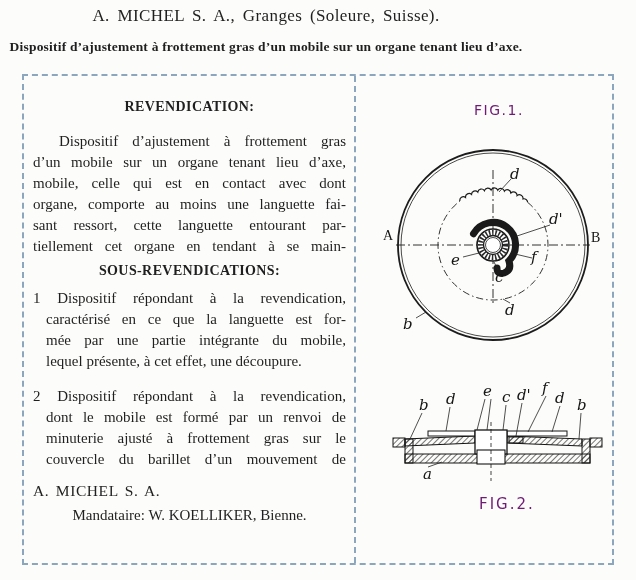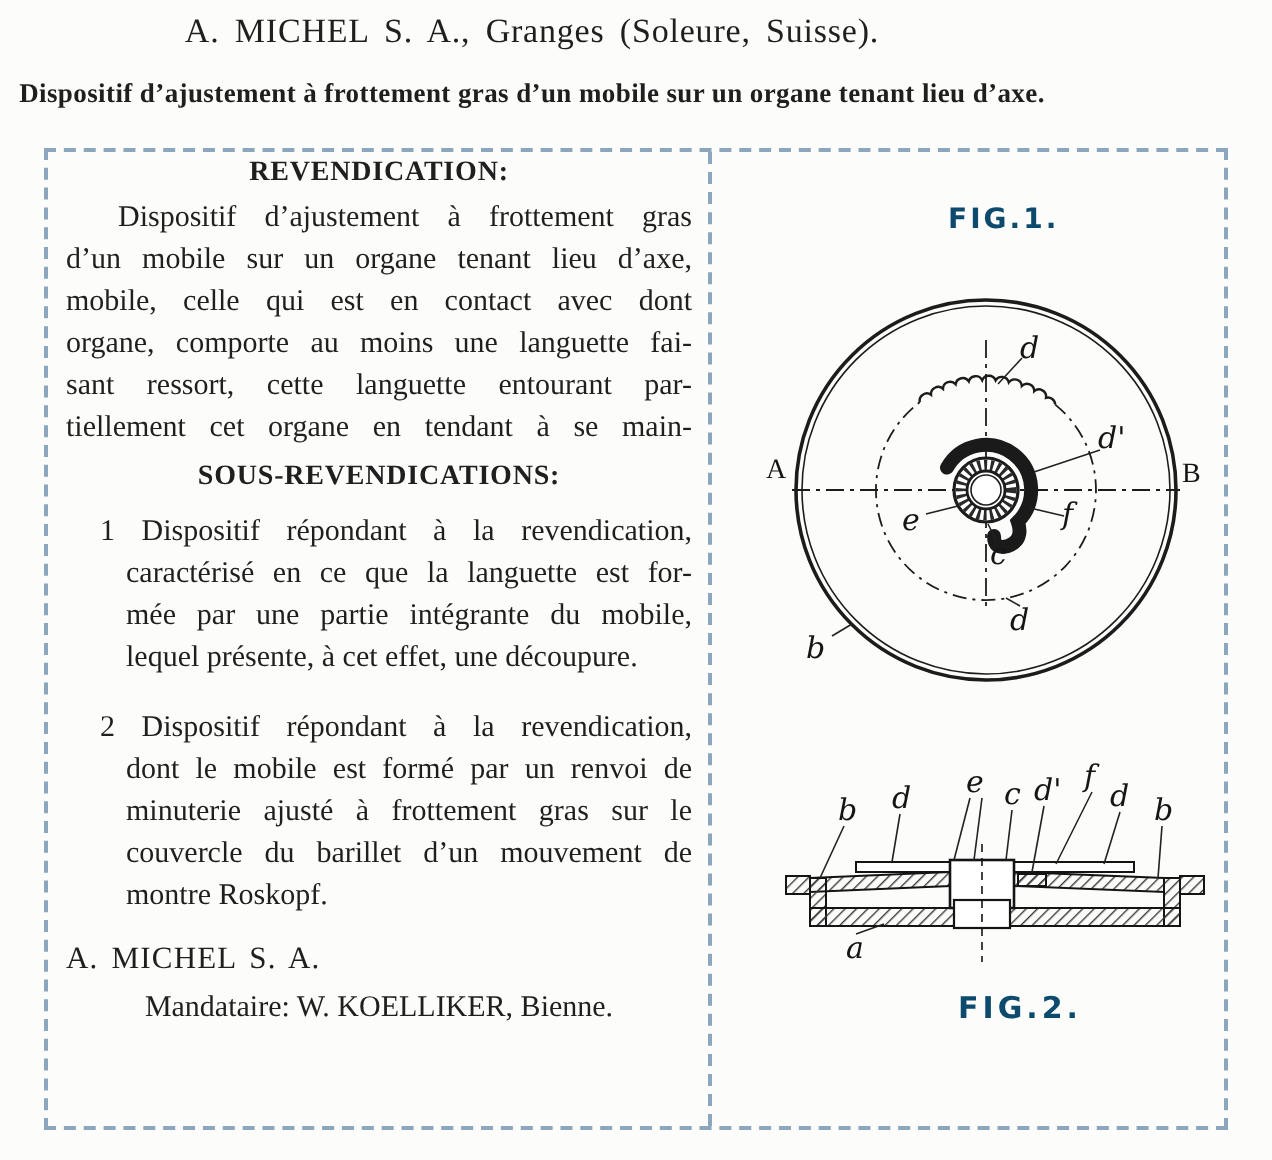--- a/index.html
+++ b/index.html
@@ -24,38 +24,38 @@
     position:absolute;left:330px;top:0;height:100%;width:0;
     border-left:2px dashed #8ba6bd;
   }
   .left-col{position:absolute;left:0;top:0;width:330px;height:100%;}
   .right-col{position:absolute;left:332px;top:0;width:254px;height:100%;}
   .claims{padding:0 8px 0 9px;font-size:15px;line-height:21px;}
   .sec-heading{
     text-align:center;font-weight:bold;font-size:14px;line-height:16px;
     letter-spacing:.4px;margin:0;
   }
-  .h-main{margin-top:3px;}
+  .h-main{margin-top:23px;}
   .h-sub{margin-top:6px;}
   .t-line{text-align:justify;text-align-last:justify;}
   .t-line.last{text-align-last:left;}
-  .para{margin-top:4px;}
+  .para{margin-top:16px;}
   .para .first{text-indent:26px;}
-  .item{padding-left:13px;margin-left:17px;}
+  .item{padding-left:13px;}
   .item .first{text-indent:-13px;}
   .item1{margin-top:9px;}
   .item2{margin-top:14px;}
   .signature{
     margin-top:10px;text-align:left;font-size:15.5px;letter-spacing:.6px;
     word-spacing:2px;
   }
   .agent{margin-top:4px;text-align:center;font-size:15px;}
   .fig-caption{
-    position:absolute;font-family:"DejaVu Sans", sans-serif;font-weight:700;
-    color:#0c4a6e;
+    position:absolute;font-family:"DejaVu Sans", sans-serif;font-weight:400;
+    color:#701a75;
   }
   .cap1{left:118px;top:26px;font-size:14px;letter-spacing:1.5px;}
   .cap2{left:123px;top:419px;font-size:15px;letter-spacing:2px;}
   .fig-label{
     position:absolute;font-family:"DejaVu Serif", serif;font-style:italic;
     font-size:15px;color:#151515;line-height:15px;
   }
   .fig-label.roman{font-style:normal;font-size:14px;font-family:"Liberation Serif",serif;}
   svg{position:absolute;}
   .fig1-svg{left:0;top:70px;}
@@ -85,21 +85,20 @@
         <div class="t-line first">1 Dispositif répondant à la revendication,</div>
         <div class="t-line">caractérisé en ce que la languette est for-</div>
         <div class="t-line">mée par une partie intégrante du mobile,</div>
         <div class="t-line last">lequel présente, à cet effet, une découpure.</div>
       </div>
       <div class="item item2">
         <div class="t-line first">2 Dispositif répondant à la revendication,</div>
         <div class="t-line">dont le mobile est formé par un renvoi de</div>
         <div class="t-line">minuterie ajusté à frottement gras sur le</div>
         <div class="t-line">couvercle du barillet d’un mouvement de</div>
-        <div class="t-line last">montre Roskopf.</div>
       </div>
       <div class="signature">A. MICHEL S. A.</div>
       <div class="agent">Mandataire: W. KOELLIKER, Bienne.</div>
     </div>
   </div>
 
   <div class="divider"></div>
 
   <div class="right-col">
 

